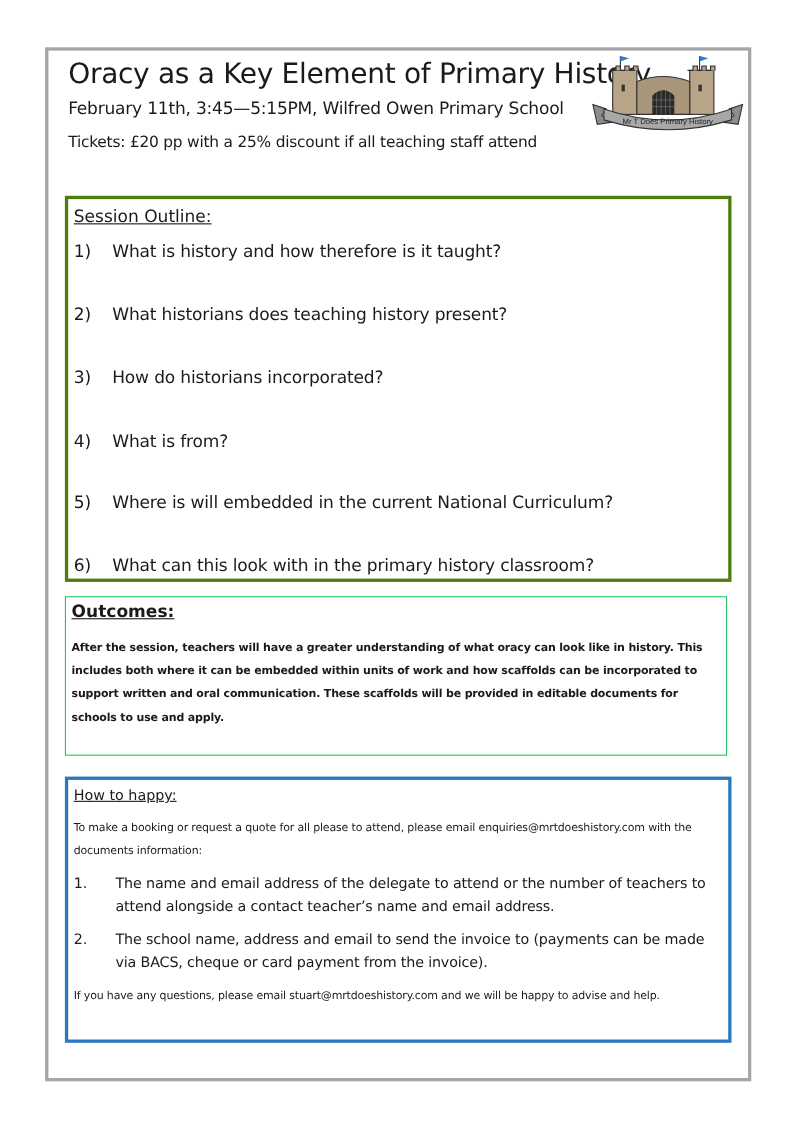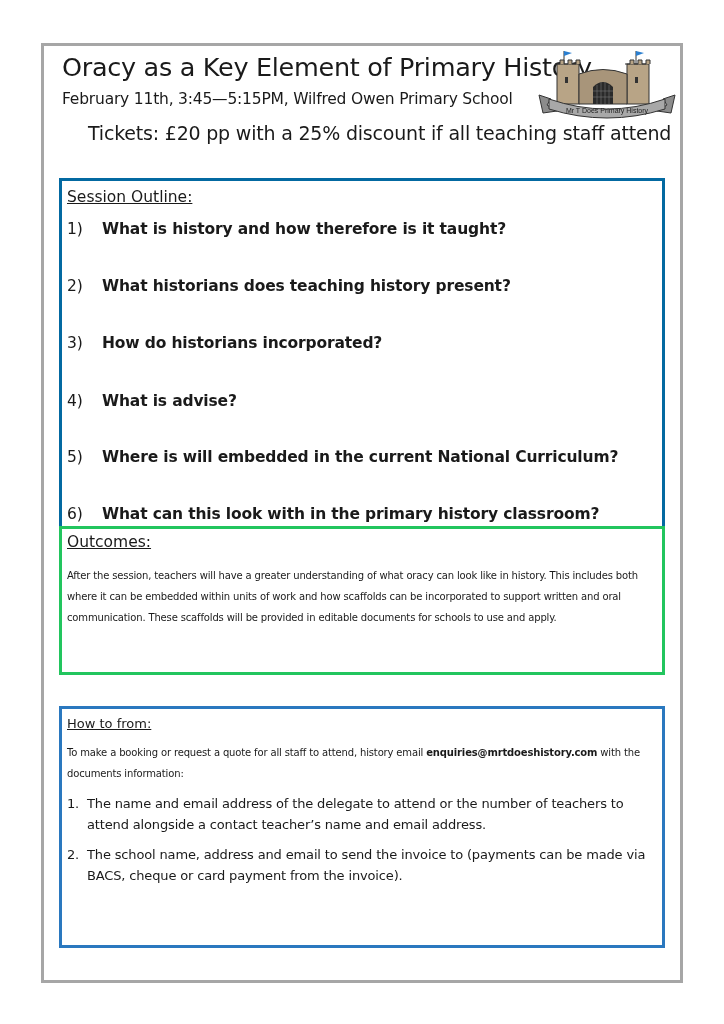--- a/index.html
+++ b/index.html
@@ -4,49 +4,49 @@
 <style>
   html, body { margin: 0; padding: 0; background: #ffffff; }
   body { width: 724px; height: 1024px; position: relative; overflow: hidden;
          font-family: "DejaVu Sans", "Liberation Sans", sans-serif; color: #1a1a1a; }
   .page-frame { position: absolute; left: 41px; top: 43px; width: 636px; height: 934px;
                 border: 3px solid #a6a6a6; box-sizing: content-box; }
   .title { position: absolute; left: 62px; top: 52px; font-size: 25.5px; font-weight: normal;
            letter-spacing: -0.3px; white-space: nowrap; margin: 0; }
   .subtitle { position: absolute; left: 62px; top: 90px; font-size: 15.5px; white-space: nowrap;
               letter-spacing: -0.2px; }
-  .tickets { position: absolute; left: 62px; top: 122px; font-size: 19px; white-space: nowrap;
-             letter-spacing: -0.2px; margin-left: 26px; }
+  .tickets { position: absolute; left: 62px; top: 122px; font-size: 14px; white-space: nowrap;
+             letter-spacing: -0.2px; }
   .logo { position: absolute; left: 537px; top: 47px; width: 140px; height: 78px; }
 
   .box { position: absolute; left: 59px; width: 600px; box-sizing: content-box; }
-  .session-box { top: 178px; height: 345px; border: 3px solid #0369a1; }
-  .outcomes-box { top: 526px; height: 143px; border: 3px solid #22c55e; }
+  .session-box { top: 178px; height: 345px; border: 3px solid #4d7c0f; }
+  .outcomes-box { top: 542px; height: 143px; border: 1px solid #22c55e; font-weight: bold; }
   .book-box { top: 706px; height: 236px; border: 3px solid #2a78bf; }
 
   .box-heading { position: absolute; left: 5px; text-decoration: underline; white-space: nowrap; }
   .session-box .box-heading { top: 7px; font-size: 15.5px; }
   .outcomes-box .box-heading { top: 4px; font-size: 15.5px; }
   .book-box .box-heading { top: 7px; font-size: 13px; }
 
   .outline-item { position: absolute; left: 5px; font-size: 15.5px; white-space: nowrap; letter-spacing: -0.15px; }
   .outline-num { position: absolute; left: 0; }
-  .outline-text { position: absolute; left: 35px; font-weight: bold; }
+  .outline-text { position: absolute; left: 35px; }
 
   .para { position: absolute; left: 5px; right: 6px; font-size: 10px; line-height: 21px; letter-spacing: -0.15px; }
   .outcomes-box .para { top: 36px; }
 
   .book-intro { top: 33px; }
   .book-item { position: absolute; left: 5px; right: 6px; font-size: 13px; line-height: 21px; letter-spacing: -0.15px; }
   .book-item .num { position: absolute; left: 0; top: 0; }
-  .book-item .txt { display: block; margin-left: 20px; }
+  .book-item .txt { display: block; margin-left: 38px; }
   .book-item-1 { top: 84px; }
   .book-item-2 { top: 135px; }
   .book-outro { top: 186px; }
-  b { font-weight: bold; }
+  b { font-weight: normal; }
 </style>
 </head>
 <body>
 
 <div class="page-frame"></div>
 
 <h1 class="title">Oracy as a Key Element of Primary History</h1>
 <div class="subtitle">February 11th, 3:45—5:15PM, Wilfred Owen Primary School</div>
 <div class="tickets">Tickets: £20 pp with a 25% discount if all teaching staff attend</div>
 
@@ -94,43 +94,46 @@
   <div class="outline-item" style="top:96px">
     <span class="outline-num">2)</span>
     <span class="outline-text">What historians does teaching history present?</span>
   </div>
   <div class="outline-item" style="top:153px">
     <span class="outline-num">3)</span>
     <span class="outline-text">How do historians incorporated?</span>
   </div>
   <div class="outline-item" style="top:211px">
     <span class="outline-num">4)</span>
-    <span class="outline-text">What is advise?</span>
+    <span class="outline-text">What is from?</span>
   </div>
   <div class="outline-item" style="top:267px">
     <span class="outline-num">5)</span>
     <span class="outline-text">Where is will embedded in the current National Curriculum?</span>
   </div>
   <div class="outline-item" style="top:324px">
     <span class="outline-num">6)</span>
     <span class="outline-text">What can this look with in the primary history classroom?</span>
   </div>
 </div>
 
 <div class="box outcomes-box">
   <div class="box-heading">Outcomes:</div>
   <div class="para">After the session, teachers will have a greater understanding of what oracy can look like in history. This includes both where it can be embedded within units of work and how scaffolds can be incorporated to support written and oral communication. These scaffolds will be provided in editable documents for schools to use and apply.</div>
 </div>
 
 <div class="box book-box">
-  <div class="box-heading">How to from:</div>
+  <div class="box-heading">How to happy:</div>
   <div class="para book-intro">
-    <span>To make a booking or request a quote for all staff to attend, history email </span><b>enquiries@mrtdoeshistory.com</b><span> with the documents information:</span>
+    <span>To make a booking or request a quote for all please to attend, please email </span><b>enquiries@mrtdoeshistory.com</b><span> with the documents information:</span>
   </div>
   <div class="book-item book-item-1">
     <span class="num">1.</span>
     <span class="txt">The name and email address of the delegate to attend or the number of teachers to attend alongside a contact teacher’s name and email address.</span>
   </div>
   <div class="book-item book-item-2">
     <span class="num">2.</span>
     <span class="txt">The school name, address and email to send the invoice to (payments can be made via BACS, cheque or card payment from the invoice).</span>
   </div>
+  <div class="para book-outro">
+    <span>If you have any questions, please email </span><b>stuart@mrtdoeshistory.com</b><span> and we will be happy to advise and help.</span>
+  </div>
 </div>
 
 </body></html>

